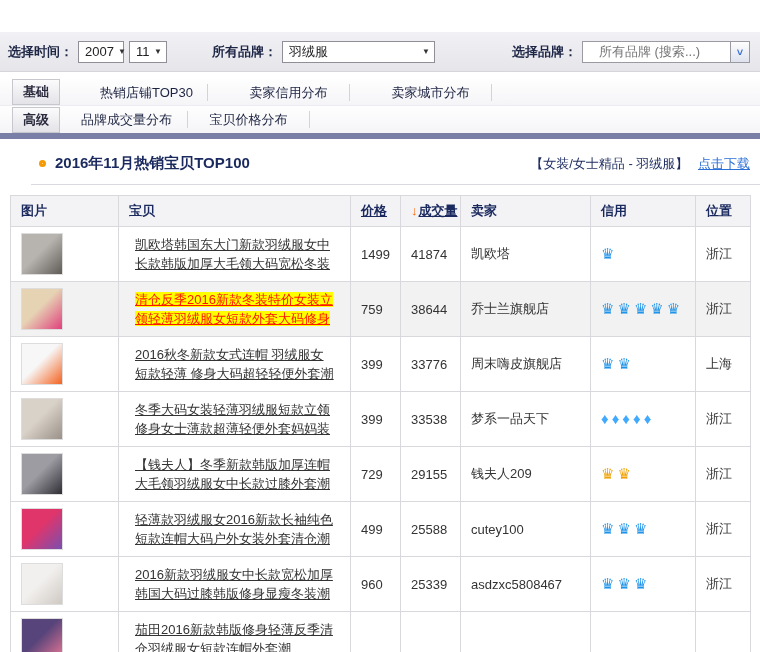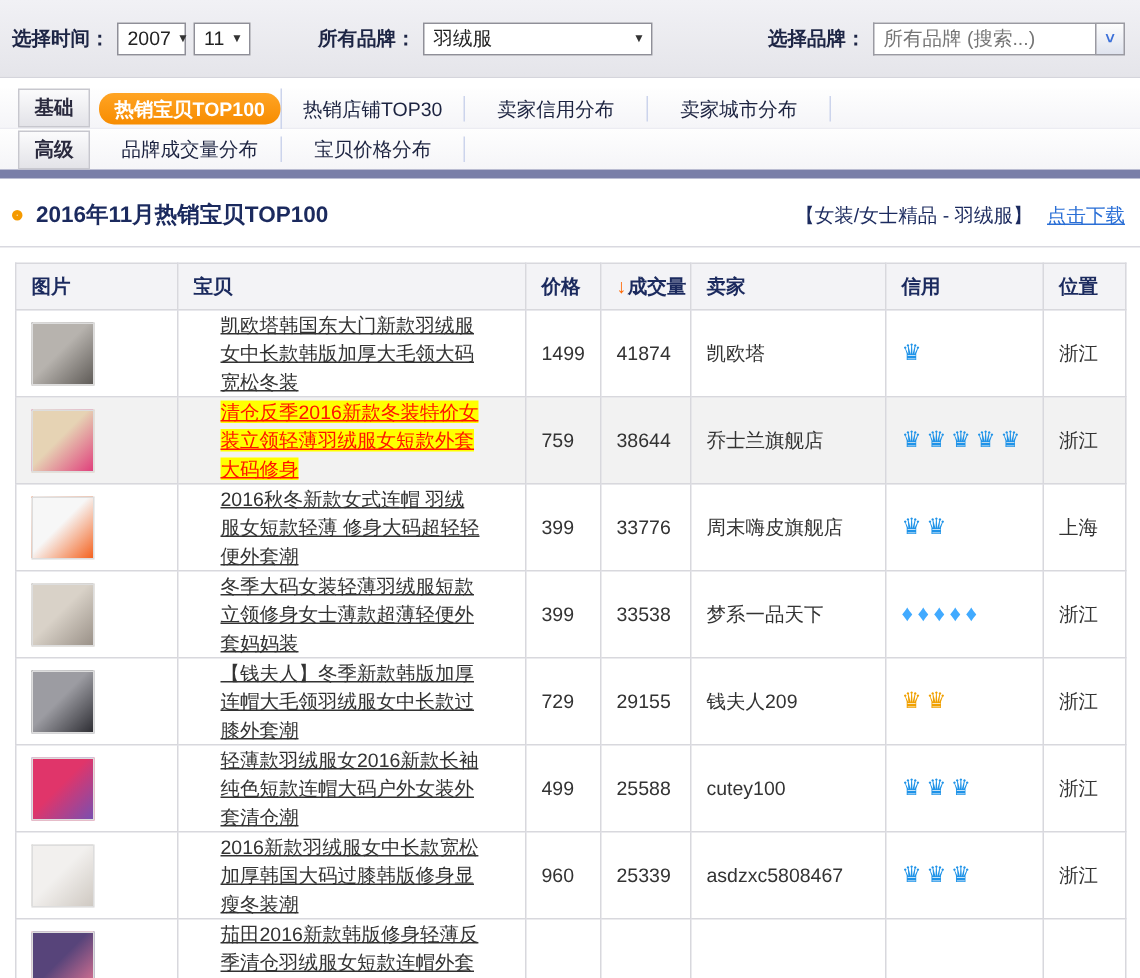--- a/index.html
+++ b/index.html
@@ -1,74 +1,74 @@
 <!DOCTYPE html>
 <html><head>
 <meta charset="utf-8">
 <style>
   * { margin:0; padding:0; box-sizing:border-box; }
   html,body { width:760px; height:652px; overflow:hidden; background:#fff;
               font-family:"Liberation Sans","DejaVu Sans",sans-serif; }
   
-  .topbar { height:52px; background:linear-gradient(#f1f1f5,#e5e5ea);
+  .topbar { height:40px; background:linear-gradient(#f1f1f5,#e5e5ea);
             border-bottom:1px solid #d5d5dc; display:flex; align-items:center;
-            padding:0 8px; }
+            padding:0 8px;margin-top:32px; }
   .flabel { font-size:13px; font-weight:bold; color:#1d2545; white-space:nowrap; margin-right:5px; }
   .fsel  { background:#fff; border:1px solid #8f8f98; height:22px; display:flex;
            align-items:center; justify-content:space-between; padding:0 4px 0 6px;
            font-size:13px; color:#222; margin-right:5px; cursor:pointer; }
   .caret { font-size:8px; color:#333; margin-left:4px; }
   .combo { display:flex; align-items:center; height:22px; }
   .combo input { width:148px; height:22px; border:1px solid #9a9aa2; border-right:none;
-                 padding:0 6px; font-size:13px; color:#be185d; background:#fff; }
+                 padding:0 16px; font-size:13px; color:#be185d; background:#fff; }
   .combo .btn { width:20px; height:22px; border:1px solid #9a9aa2;
                 background:linear-gradient(#fdfdfd,#dfe3ee); color:#3a6fd8;
                 font-size:11px; font-weight:bold; display:flex; align-items:center;
                 justify-content:center; cursor:pointer; }
   .sp-sm { width:40px; } .sp-md { width:72px; }
   
   .tabs-wrap { margin-top:7px; }
   .tab-row { height:27px; display:flex; align-items:center;
              background:linear-gradient(#fefefe,#f5f5f8); }
-  .tab-row.first { border-bottom:1px solid #ececf2; }
+  .tab-row.first { border-bottom:1px solid #ececf2;gap:20px; }
   .mode-label { width:48px; height:26px; margin-left:12px; margin-right:6px;
                 background:linear-gradient(#fbfbfc,#e3e3e8); border:1px solid #c7c7ce;
                 font-size:13px; font-weight:bold; color:#2a2a3e; display:flex;
                 align-items:center; justify-content:center; }
   .tab-cell { width:122px; text-align:center; font-size:13px; color:#1c2340;
               border-right:1px solid #ccd4ec; height:17px; line-height:17px; cursor:pointer; }
   .tab-cell.active-wrap { border-right:1px solid #ccd4ec; height:27px; line-height:27px; }
   .pill { display:inline-block; background:linear-gradient(#ffa424,#f78c00);
           border-radius:10px; color:#fff; font-weight:bold; font-size:13px;
           padding:3px 10px; line-height:15px; }
   .tab-filler { flex:1; }
   .slate-bar { height:6px; background:#7a7fa8; }
   
   .title-row { display:flex; align-items:center; padding:15px 10px 11px 8px;
-               border-bottom:1px solid #d9d9e0; }
+               border-bottom:1px solid #d9d9e0;margin-left:31px; }
   .bullet { width:7px; height:7px; border:3px solid #f59a00; border-radius:50%;
             background:#ffe2b0; margin-right:9px; flex:none; }
   .page-title { font-size:15px; font-weight:bold; color:#1b2a5e; }
   .title-right { margin-left:auto; font-size:13px; color:#1b2a5e; white-space:nowrap; }
   .dl-link { color:#2a6fd6; text-decoration:underline; margin-left:6px; cursor:pointer; }
   
   table { width:740px; margin:10px 10px 0; border-collapse:collapse;
           table-layout:fixed; font-size:13px; color:#333; }
   th, td { border:1px solid #d8d8dd; vertical-align:middle; text-align:left; }
   th { background:#f3f3f6; color:#1b2a5e; font-weight:bold; height:31px;
        padding-left:10px; }
-  th .u { cursor:pointer;text-align:center; }
+  th .u { text-decoration:underline; cursor:pointer;text-align:center; }
   .sort-arrow { color:#ff6600; font-weight:bold; margin-right:1px; }
   td { height:55px; padding-left:10px; }
   tr.hl-row td { background:#f2f2f2; }
   .thumb { width:42px; height:42px; border:1px solid #ddd; }
   .ptitle { color:#333; text-decoration:underline; line-height:19px; cursor:pointer;
             display:inline; }
   .ptitle.hot { color:#ff1500; background:#ffff00; }
-  td.tcell { padding:0 28px;margin-left:40px; }
+  td.tcell { padding:0 16px;margin-left:40px; }
   .credit-ic { font-size:15px; margin-right:3px; line-height:1; }
 </style>
 </head>
 <body>
 
 <div class="topbar">
   <span class="flabel">选择时间：</span>
   <div class="fsel" style="width:46px">
     <span>2007</span>
     <span class="caret">▼</span>
@@ -89,23 +89,20 @@
     <input type="text" placeholder="所有品牌 (搜索...)" style="">
     <div class="btn">
       <span>˅</span>
     </div>
   </div>
 </div>
 
 <div class="tabs-wrap">
   <div class="tab-row first">
     <div class="mode-label">基础</div>
-    <div class="tab-cell active-wrap">
-      <span class="pill">热销宝贝TOP100</span>
-    </div>
     <div class="tab-cell">热销店铺TOP30</div>
     <div class="tab-cell">卖家信用分布</div>
     <div class="tab-cell">卖家城市分布</div>
     <div class="tab-filler"></div>
   </div>
   <div class="tab-row">
     <div class="mode-label">高级</div>
     <div class="tab-cell">品牌成交量分布</div>
     <div class="tab-cell">宝贝价格分布</div>
     <div class="tab-filler"></div>

